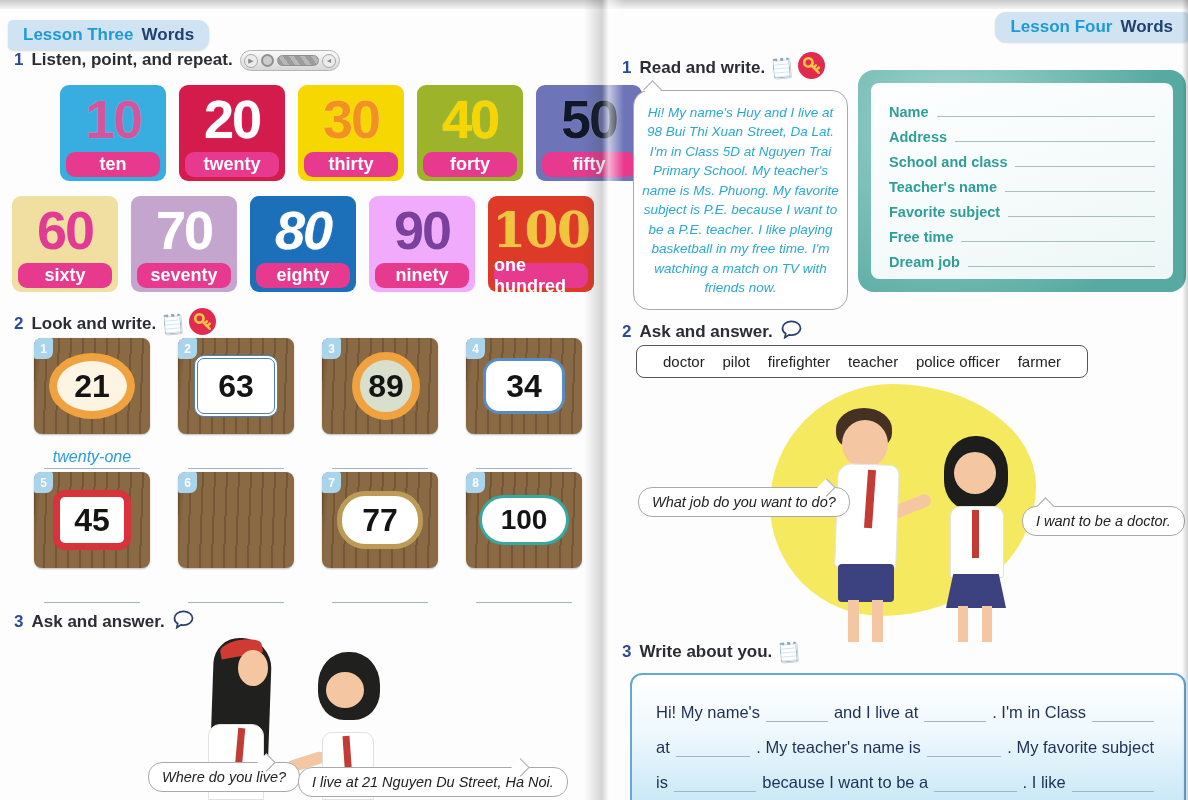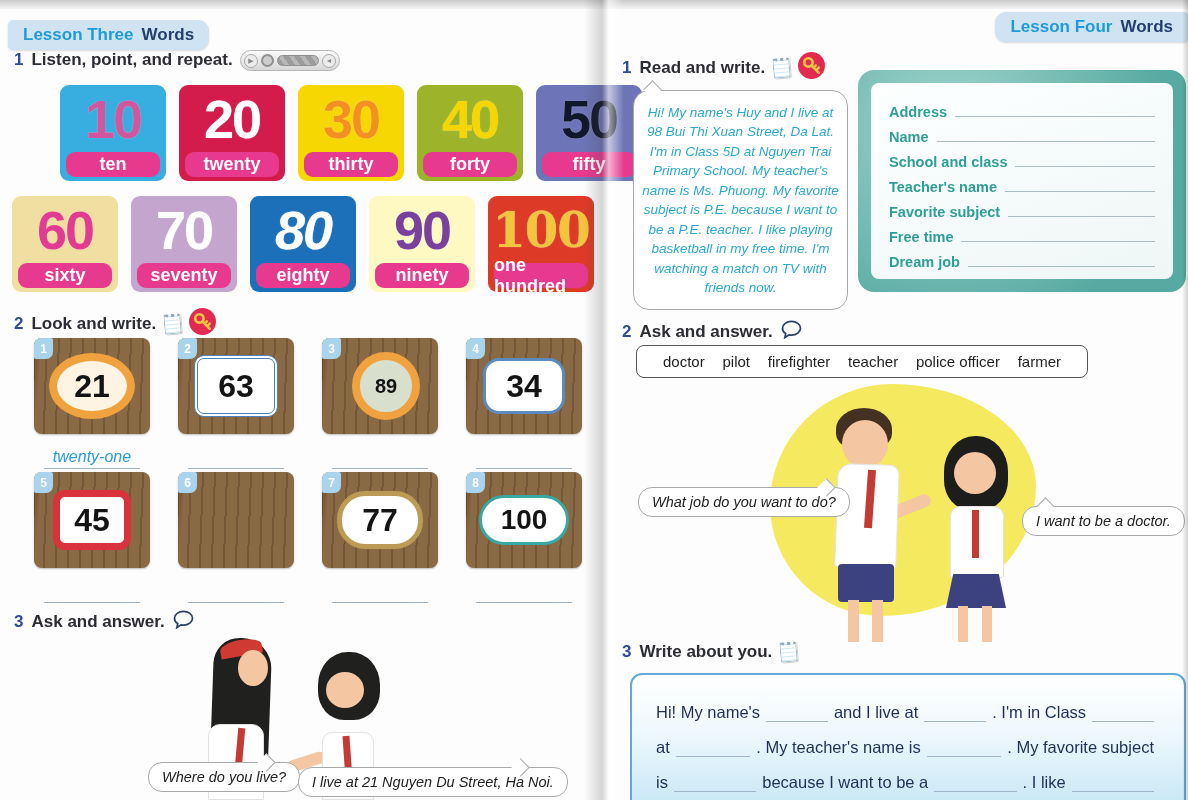--- a/index.html
+++ b/index.html
@@ -59,21 +59,21 @@
   .plaque { width:116px; height:96px; border-radius:8px; position:relative; display:flex; align-items:center; justify-content:center;
     background:
       linear-gradient(95deg, rgba(70,48,26,.3) 0 3%, transparent 7%),
       repeating-linear-gradient(92deg, rgba(75,52,28,.35) 0 2px, transparent 2px 12px),
       #8a6a44; box-shadow:0 1px 2px rgba(0,0,0,.25); }
   .pbadge { position:absolute; top:0; left:0; width:19px; height:21px; background:#a9d4ec; color:#fff;
     font-weight:bold; font-size:12px; border-radius:7px 2px 7px 2px; display:flex; align-items:center; justify-content:center; }
   .frame { background:#fff; display:flex; align-items:center; justify-content:center; font-size:32px; font-weight:bold; color:#141414; }
   .f-oval-orange      { width:86px; height:66px; border:8px solid #efa23e; border-radius:50%; background:#fdf4e4; }
   .f-bracket-blue     { width:84px; height:62px; border:4px double #4b80b8; border-radius:10px; }
-  .f-circle-orange    { width:68px; height:68px; border:8px solid #efa23e; border-radius:50%; background:#d9dfcd; font-size:20px;margin-left:12px; }
+  .f-circle-orange    { width:68px; height:68px; border:8px solid #efa23e; border-radius:50%; background:#d9dfcd; font-size:32px;margin-left:12px; }
   .f-shape-blue       { width:82px; height:56px; border:3px solid #5a8cc0; border-radius:16px; }
   .f-rect-red         { width:78px; height:60px; border:7px solid #d8323c; border-radius:12px; }
   .f-bracket-green    { width:84px; height:64px; border:5px double #9fbf9b; border-radius:10px; }
   .f-quatrefoil-gold  { width:86px; height:58px; border:5px solid #bb9b55; border-radius:28px; }
   .f-cloud-teal       { width:90px; height:50px; border:3px solid #38a8a2; border-radius:25px; font-size:28px; }
   .pans { margin-top:9px; display:flex; flex-direction:column; align-items:center; justify-content:flex-end; min-height:26px; }
   .ptext { color:#2b9cd8; font-size:16px; font-style:italic; }
   .pline { width:96px; border-bottom:1.6px solid #9fb4c4; margin-top:2px; }
 
   
@@ -172,21 +172,21 @@
           <div class="nword">sixty</div>
         </div>
         <div class="ncard" style="background: rgb(195, 165, 206);">
           <div class="nval" style="color: rgb(255, 255, 255);">70</div>
           <div class="nword">seventy</div>
         </div>
         <div class="ncard" style="background: rgb(28, 112, 186);">
           <div class="nval italic" style="color: rgb(255, 255, 255);">80</div>
           <div class="nword">eighty</div>
         </div>
-        <div class="ncard" style="background: #fef9c3; padding-left: 46px;">
+        <div class="ncard" style="background: #f0abfc; padding-left: 46px;">
           <div class="nval" style="color: rgb(123, 63, 157);">90</div>
           <div class="nword">ninety</div>
         </div>
         <div class="ncard" style="background: rgb(221, 58, 39);">
           <div class="nval serif" style="color: rgb(242, 197, 62);">100</div>
           <div class="nword">one hundred</div>
         </div>
       </div>
 
     <div class="heading" style="left:14px; top:308px;">
@@ -345,25 +345,25 @@
     </div>
 
     <div class="huy">
       <span class="tail"></span>
       <span>Hi! My name's Huy and I live at 98 Bui Thi Xuan Street, Da Lat. I'm in Class 5D at Nguyen Trai Primary School. My teacher's name is Ms. Phuong. My favorite subject is P.E. because I want to be a P.E. teacher. I like playing basketball in my free time. I'm watching a match on TV with friends now.</span>
     </div>
 
     <div class="form-card">
       <div class="form-inner" id="form-fields">
           <div class="frow">
+            <span class="flabel">Name</span>
+            <span class="fline"></span>
+          </div>
+          <div class="frow">
             <span class="flabel">Address</span>
-            <span class="fline"></span>
-          </div>
-          <div class="frow">
-            <span class="flabel">Name</span>
             <span class="fline"></span>
           </div>
           <div class="frow">
             <span class="flabel">School and class</span>
             <span class="fline"></span>
           </div>
           <div class="frow">
             <span class="flabel">Teacher's name</span>
             <span class="fline"></span>
           </div>

